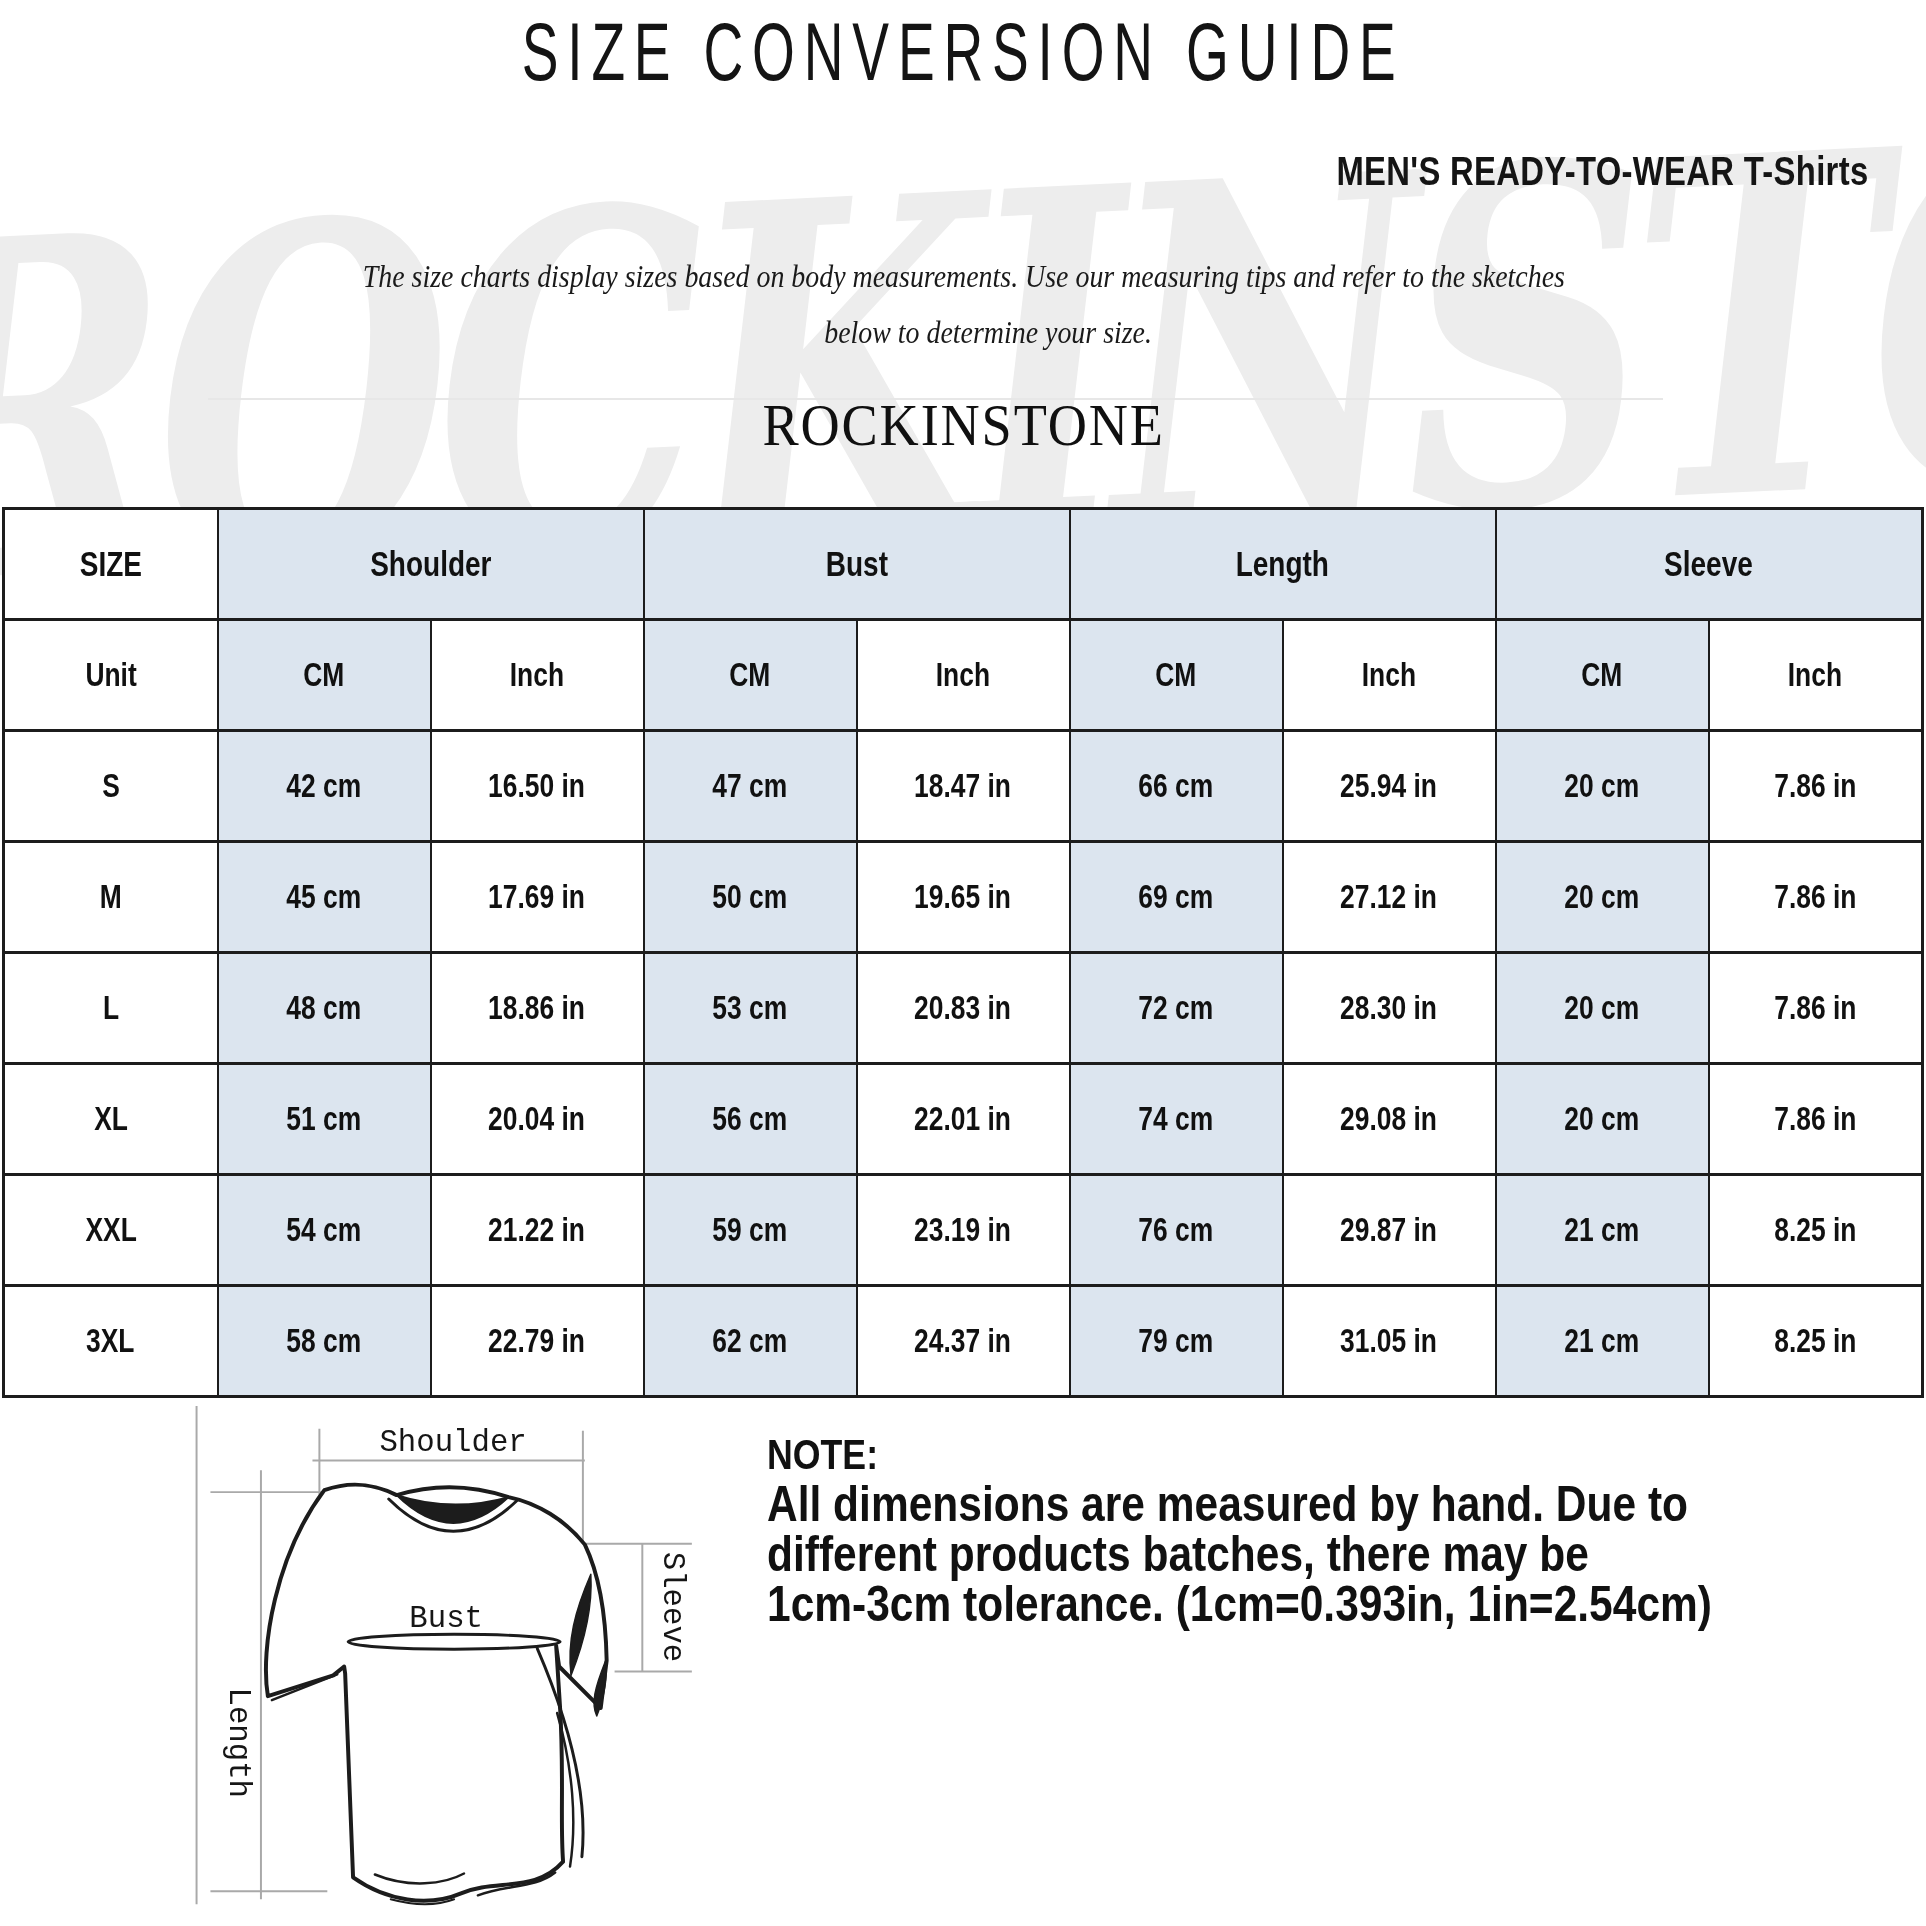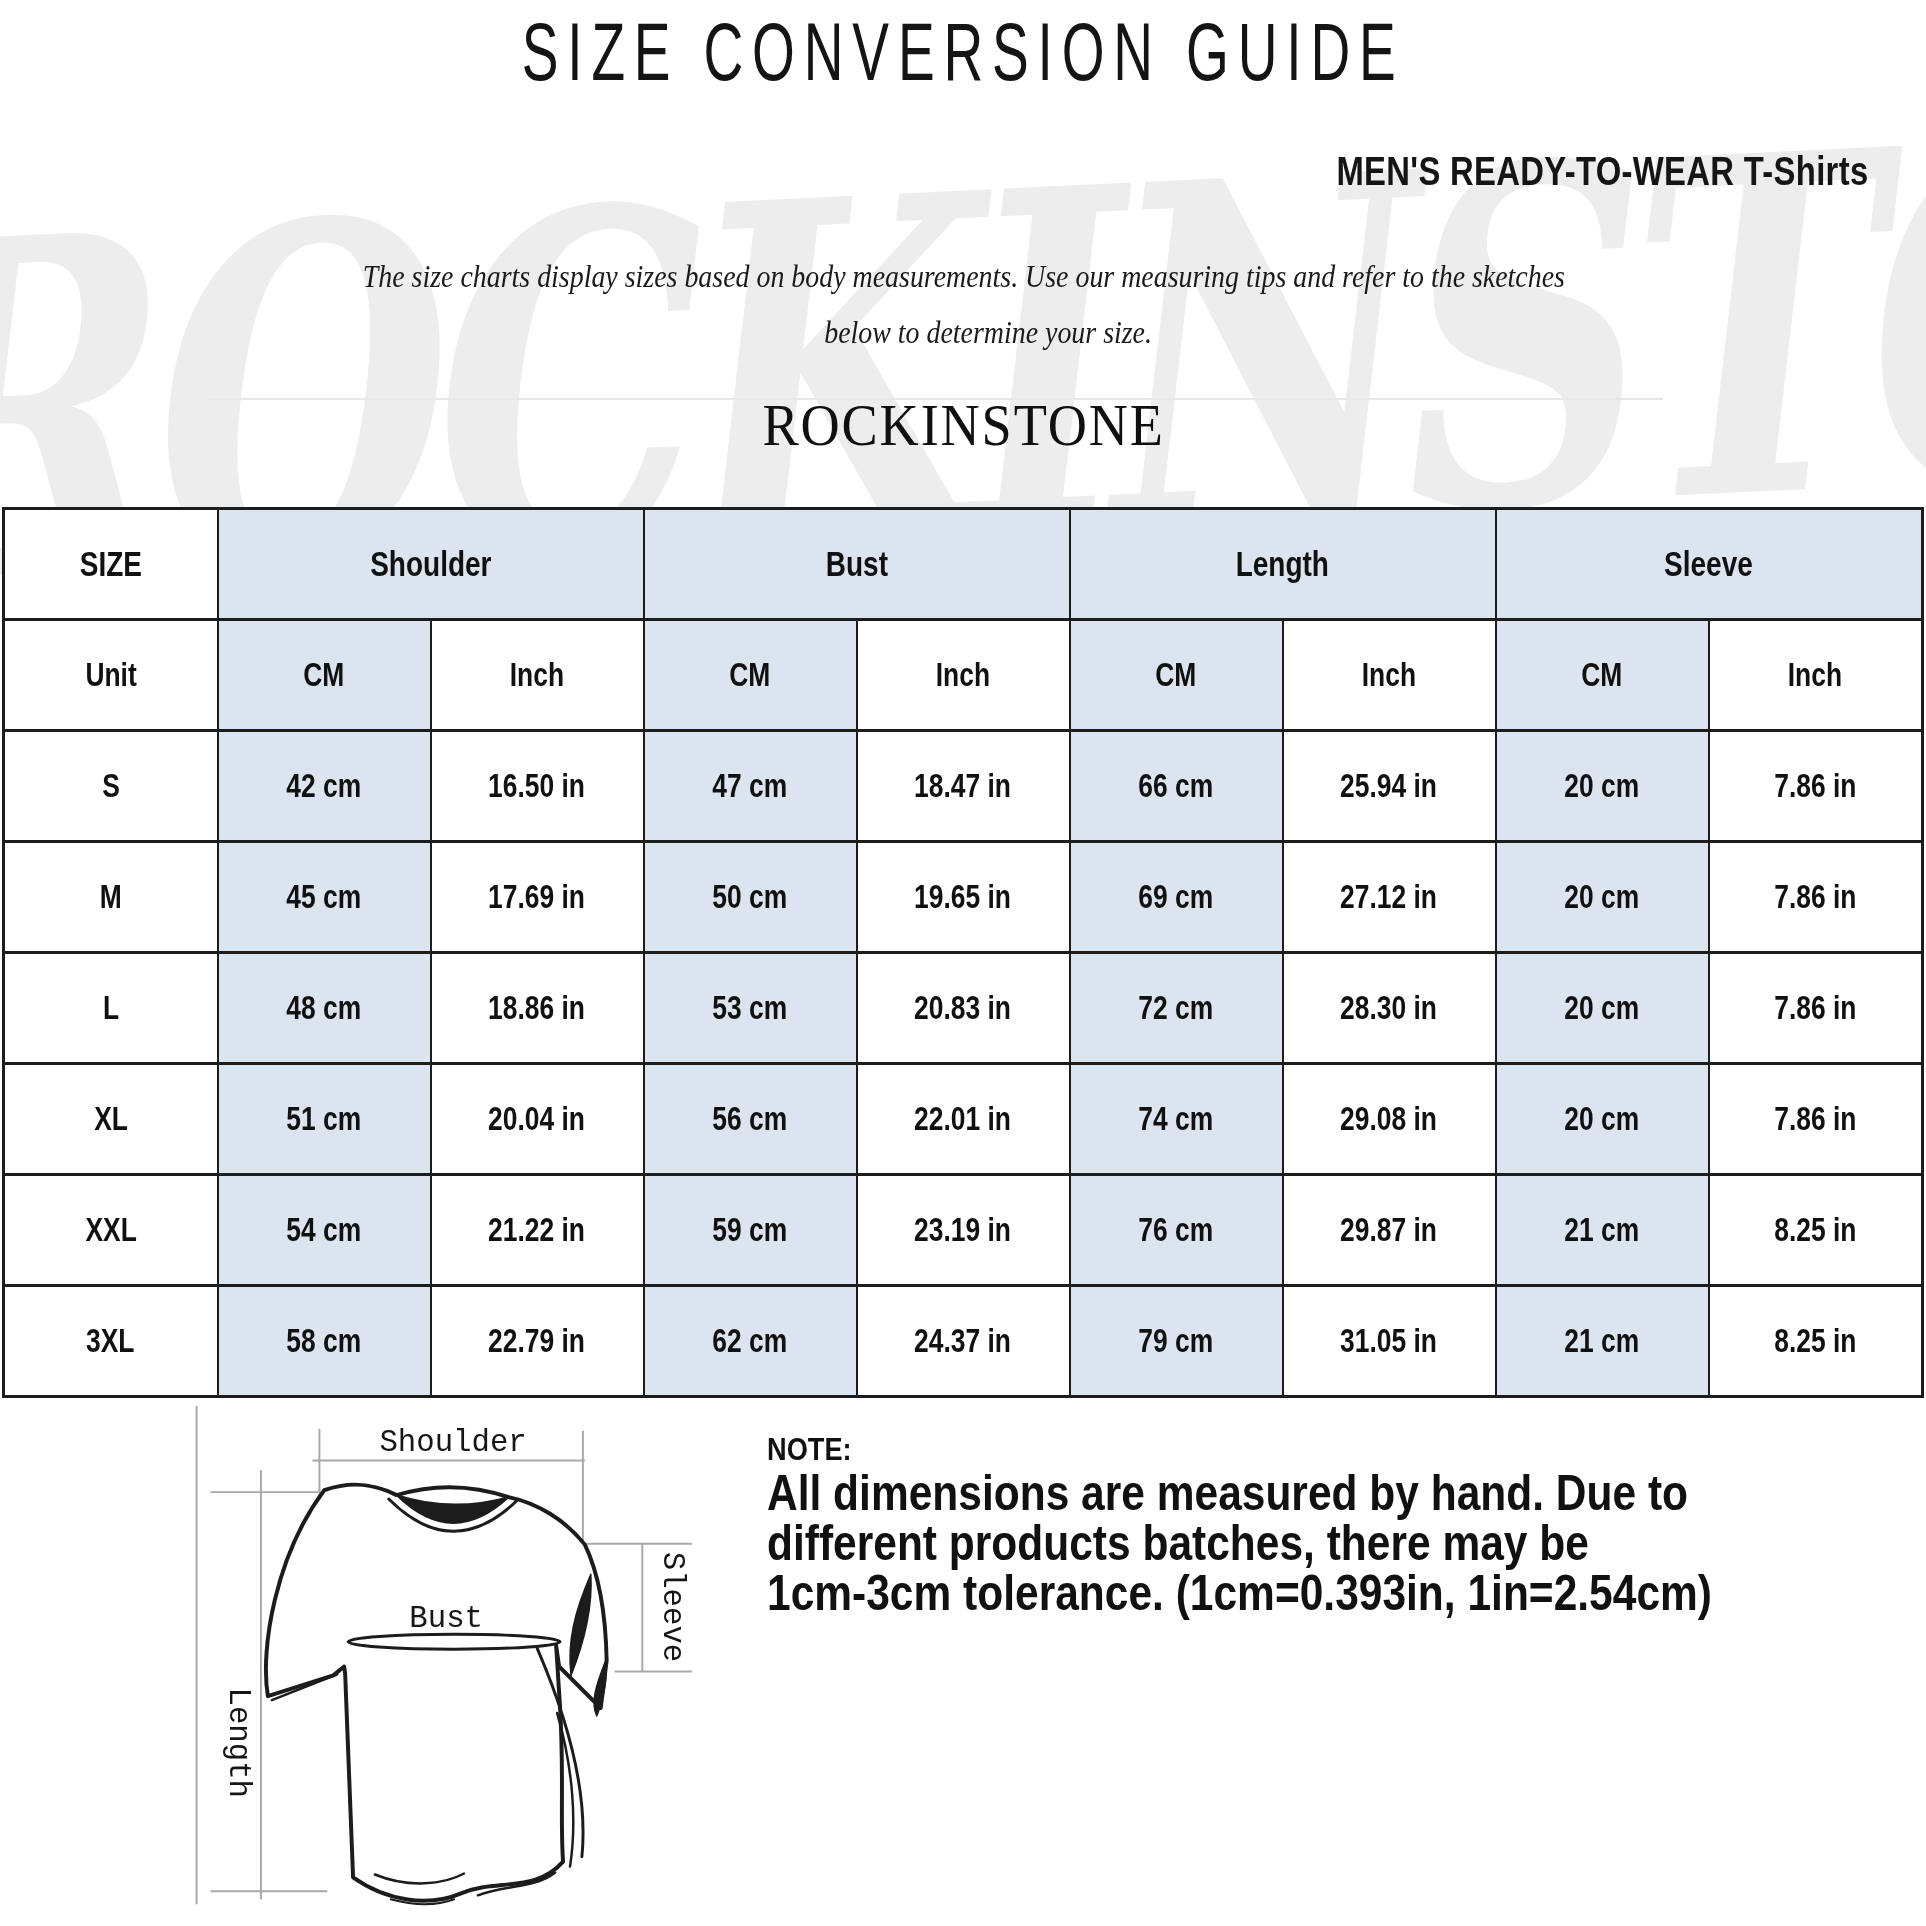--- a/index.html
+++ b/index.html
@@ -62,21 +62,21 @@
   }
   .group-txt { font-size:35px; }
   
   .diagram-svg { position:absolute; left:149px; top:1401px; z-index:2; }
   
   .note {
     position:absolute; left:767px; top:1431px; width:1119px; z-index:2;
   }
   .note p { margin:0; white-space:nowrap; }
   .note .nt { display:inline-block; transform:scaleX(0.85); transform-origin:left center; white-space:nowrap; }
-  .note-heading { margin-top:25px; font-size:32px; font-weight:bold; }
+  .note-heading { margin-top:25px; font-size:42px; font-weight:bold; }
   .note-line { margin-top:42px; font-size:50px; font-weight:bold; line-height:1; }
 </style>
 </head>
 <body>
 
 <div class="page">
 
   <div class="watermark">ROCKINSTONE</div>
   <div class="wm-line"></div>
 

